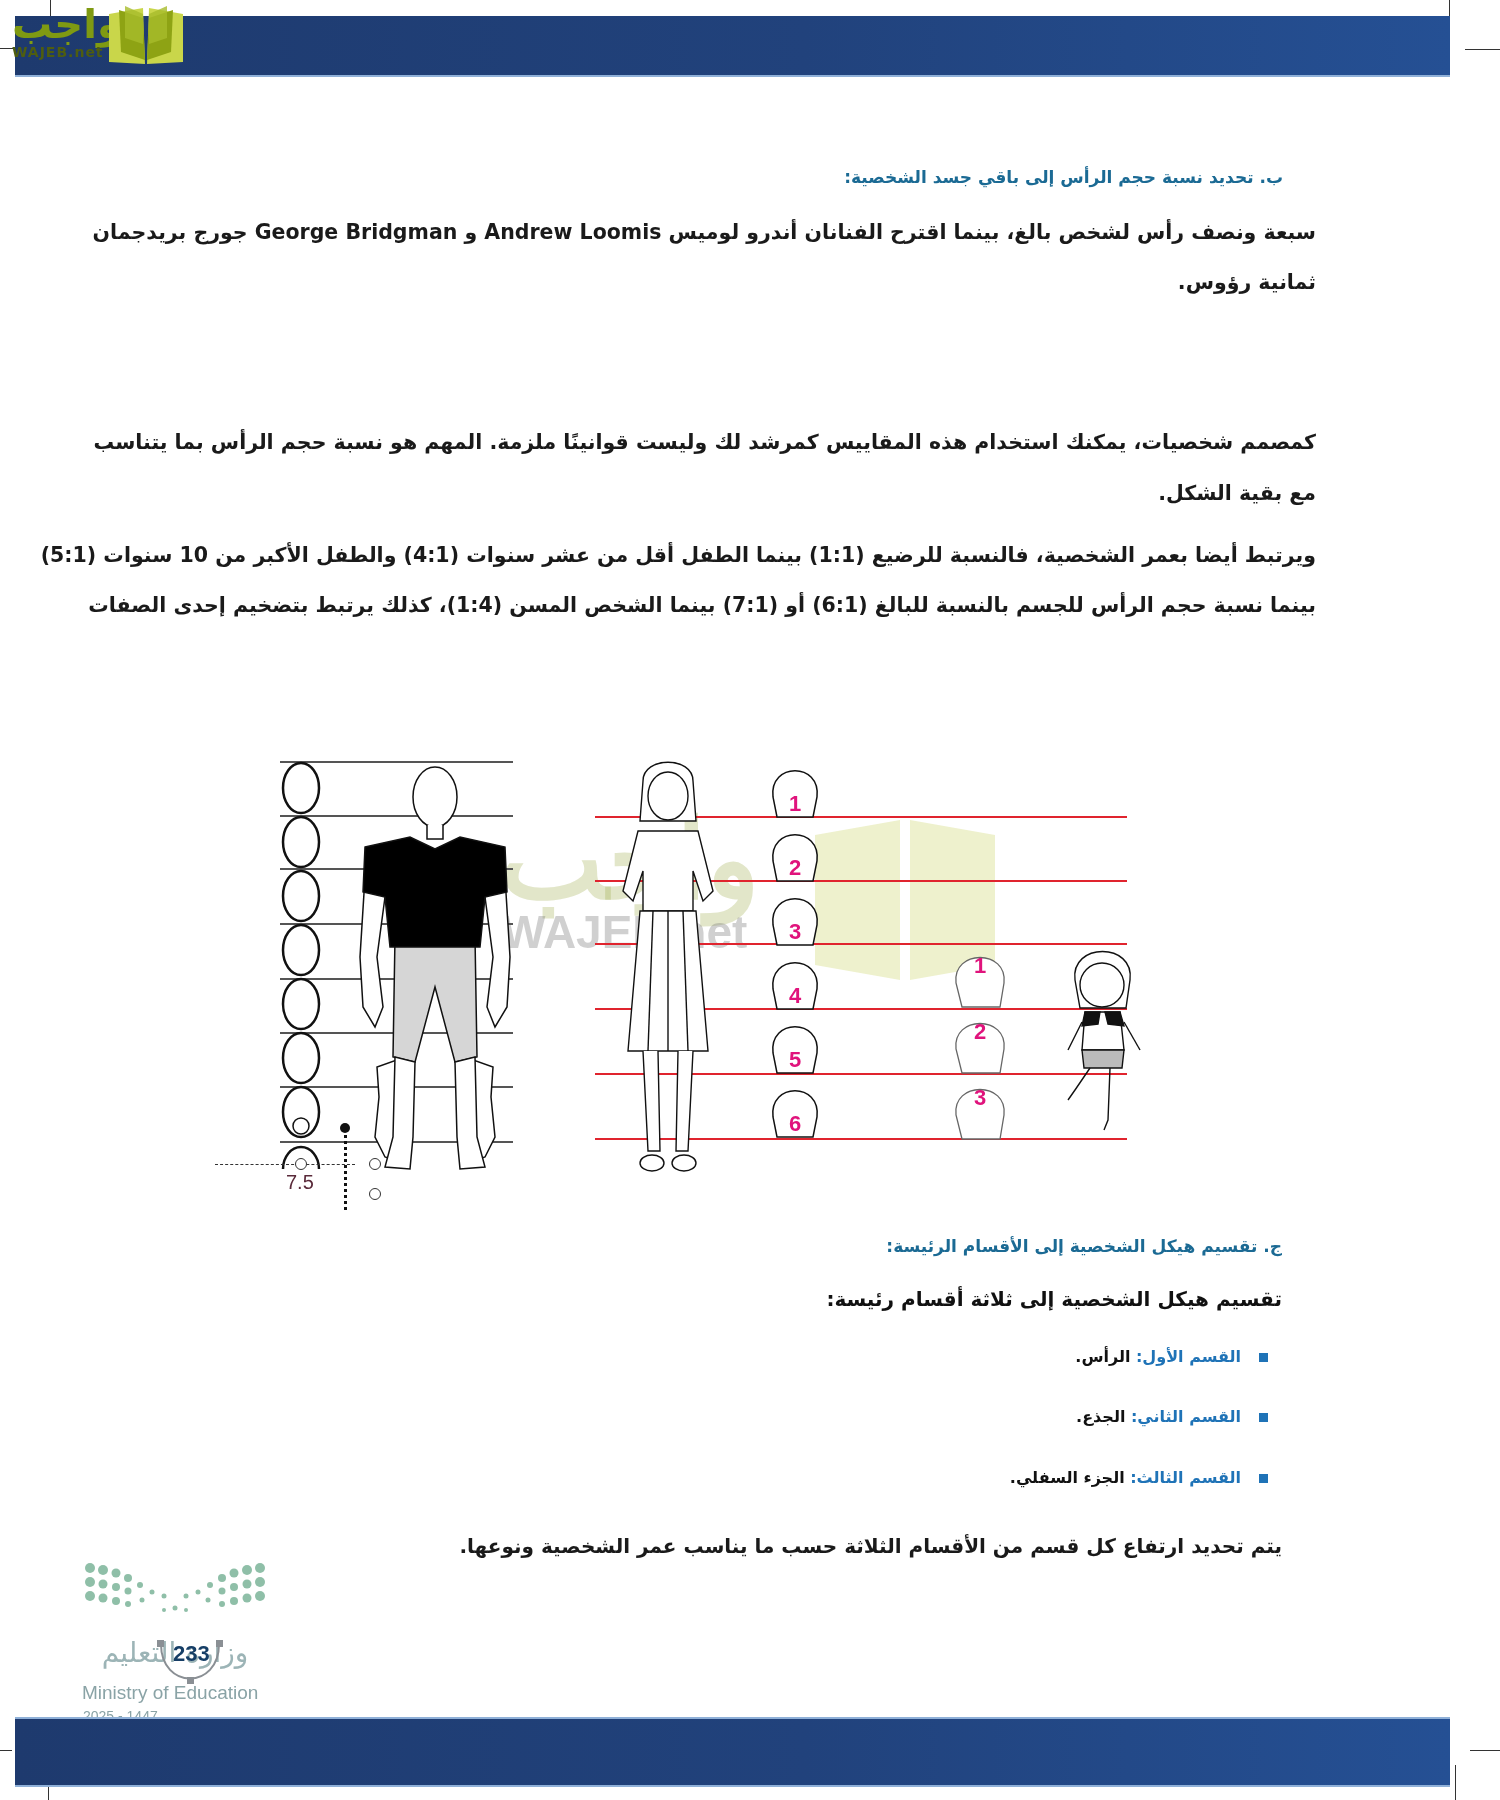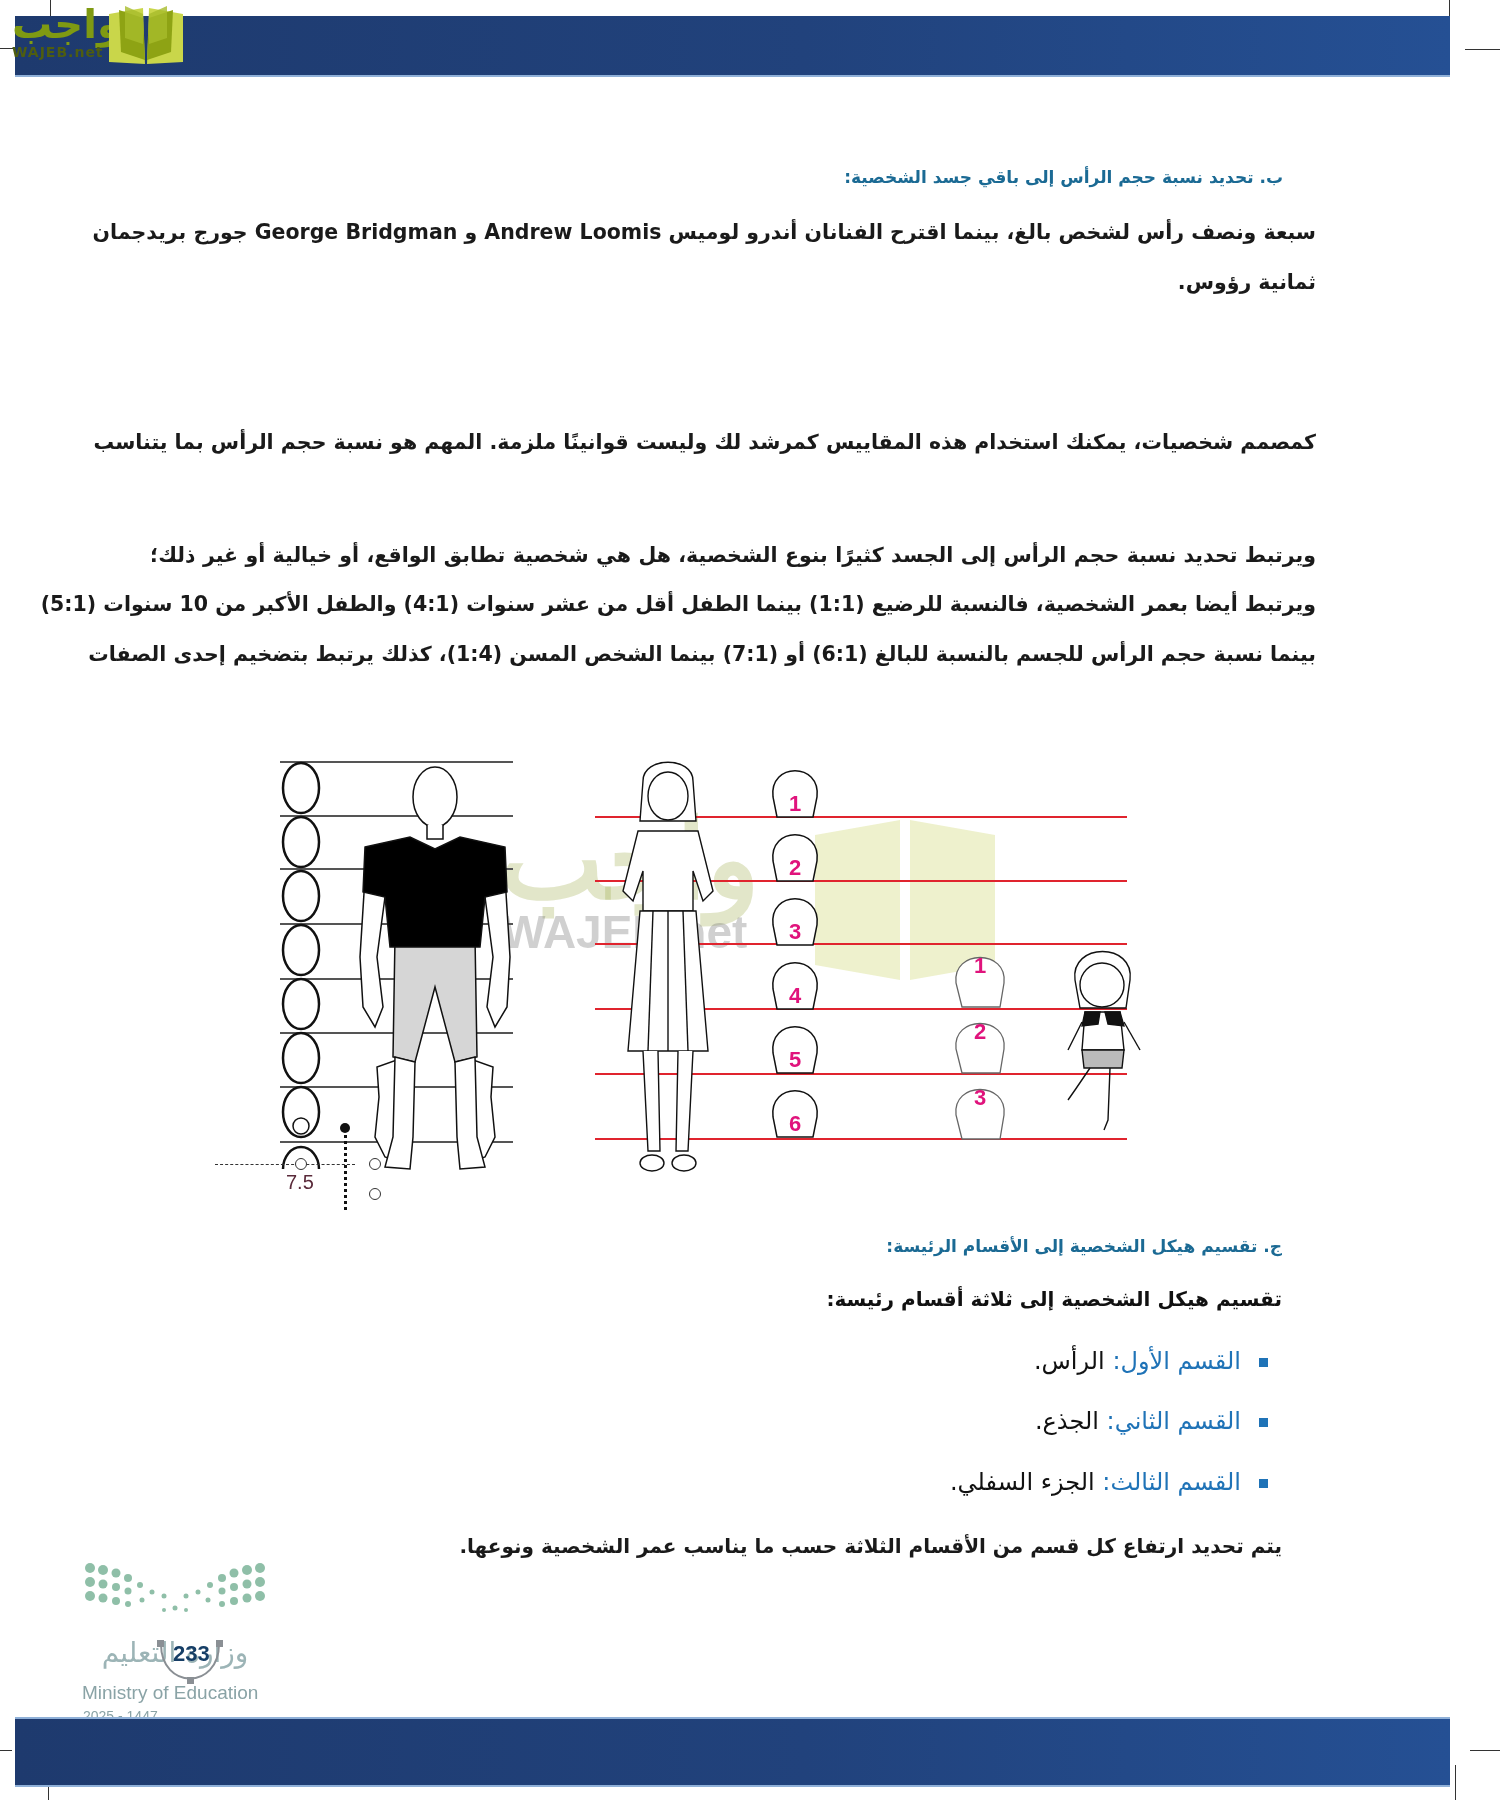--- a/index.html
+++ b/index.html
@@ -13,21 +13,21 @@
             background:linear-gradient(90deg,#1e3a6e 0%,#21427c 55%,#255094 100%);
             border-top:2px solid #8fb0d8; border-bottom:2px solid #8fb0d8; }
   .crop { background:#333; }
   .logo-text { left:12px; top:4px; font-size:40px; font-weight:bold; color:#7f9a12; line-height:40px; }
   .logo-sub { left:12px; top:44px; font-size:14px; font-weight:bold; color:#4e5d10; letter-spacing:1px; }
   .book { left:105px; top:4px; width:82px; height:62px; }
   .page { direction:rtl; }
   .h-sec { font-weight:bold; color:#1b6a94; font-size:17px; white-space:nowrap; }
   .line { font-weight:bold; font-size:20.5px; color:#1a1a1a; white-space:nowrap; line-height:28px; }
   .justify { text-align:justify; text-align-last:justify; }
-  .bullet { font-size:24px; font-weight:normal; white-space:nowrap; }
+  .bullet { font-size:16px; font-weight:bold; white-space:nowrap; }
   .bullet .sq { display:inline-block; width:9px; height:9px; background:#1f73b7; margin-left:18px; vertical-align:middle; }
   .bullet .lbl { color:#1f73b7; }
   .redline { height:1.5px; background:#e0242e; }
   .grayline { height:2px; background:#555; }
   .headnum { color:#e0137c; font-weight:bold; font-family:"Liberation Sans", sans-serif; font-size:22px; }
   .moe-en { font-size:19px; color:#8aa3a6; font-family:"Liberation Sans", sans-serif; }
   .moe-year { font-size:14px; color:#8aa3a6; font-family:"Liberation Sans", sans-serif; }
   .pagenum { font-size:22px; font-weight:bold; color:#163e66; font-family:"Liberation Sans", sans-serif; }
   .wm { color:rgba(150,165,60,0.28); font-weight:bold; font-family:"Liberation Sans", sans-serif; }
 </style>
@@ -59,24 +59,24 @@
 
 <div class="abs page h-sec" style="right:217px;top:167px;">ب. تحديد نسبة حجم الرأس إلى باقي جسد الشخصية:</div>
 
 <div class="abs page" style="left:150px;width:1166px;top:218px;">
   <div class="line justify" style="height:50px;">سبعة ونصف رأس لشخص بالغ، بينما اقترح الفنانان أندرو لوميس Andrew Loomis و George Bridgman جورج بريدجمان</div>
   <div class="line" style="height:50px;">ثمانية رؤوس.</div>
 </div>
 
 <div class="abs page" style="left:150px;width:1166px;top:428px;">
   <div class="line justify" style="height:51px;">كمصمم شخصيات، يمكنك استخدام هذه المقاييس كمرشد لك وليست قوانينًا ملزمة. المهم هو نسبة حجم الرأس بما يتناسب</div>
+  <div class="line" style="height:51px;">مع بقية الشكل.</div>
 </div>
 
 <div class="abs page" style="left:150px;width:1166px;top:541px;">
-  <div class="line justify" style="height:49px;">ويرتبط تحديد نسبة حجم الرأس إلى الجسد كثيرًا بنوع الشخصية، هل هي شخصية تطابق الواقع، أو خيالية أو غير ذلك؛</div>
   <div class="line justify" style="height:50px;">ويرتبط أيضا بعمر الشخصية، فالنسبة للرضيع (1:1) بينما الطفل أقل من عشر سنوات (4:1) والطفل الأكبر من 10 سنوات (5:1)</div>
   <div class="line justify" style="height:49px;">بينما نسبة حجم الرأس للجسم بالنسبة للبالغ (6:1) أو (7:1) بينما الشخص المسن (1:4)، كذلك يرتبط بتضخيم إحدى الصفات</div>
 </div>
 
 <div class="abs" style="left:230px;top:745px;width:950px;height:470px;">
 
   <div class="abs wm" style="left:270px;top:60px;font-size:110px;line-height:110px;">واجب</div>
   <div class="abs wm" style="left:272px;top:160px;font-size:46px;color:rgba(120,120,120,0.35);">WAJEB.net</div>
   <svg class="abs" style="left:575px;top:70px;width:200px;height:170px;" viewBox="0 0 200 170">
     <path d="M10 20 L95 5 L95 165 L10 150 Z" fill="rgba(200,210,90,0.3)"></path>

